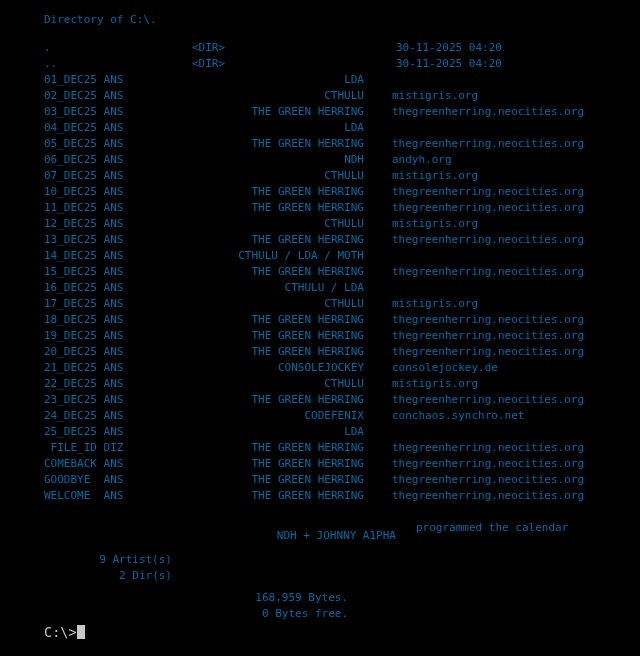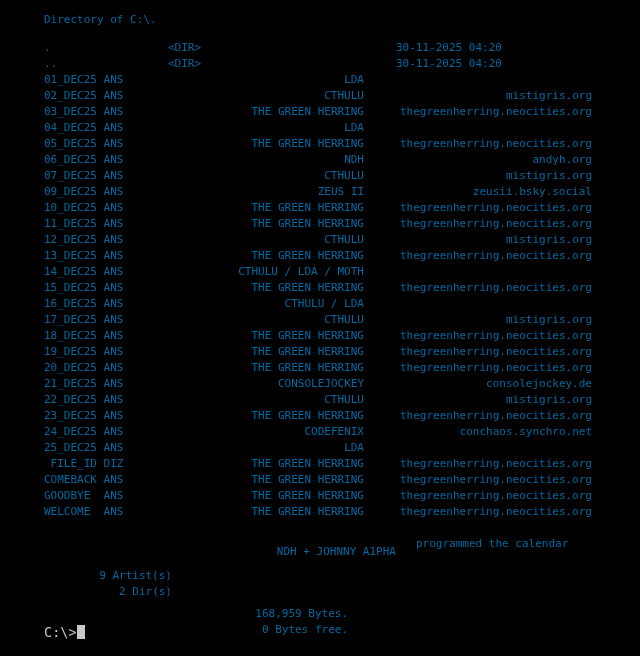--- a/index.html
+++ b/index.html
@@ -37,23 +37,23 @@
     position: absolute;
     top: 0;
     white-space: pre;
     font-family: "DejaVu Sans Mono", "Liberation Mono", monospace;
   }
   .hdr {
     padding-top: 12px;
   }
   
   .c-name   { left: 44px;  text-align: left; }
-  .c-dir    { left: 168px; text-align: left; }
+  .c-dir    { left: 192px; text-align: left; }
   .c-artist { left: 44px;  width: 320px; text-align: right; }
-  .c-link   { left: 370px; width: 222px; text-align: right; }
+  .c-link   { left: 392px; width: 222px; }
   .c-date   { left: 396px; text-align: left; }
 
   .credit-left  { left: 44px; width: 352px; text-align: right; margin-top: 8px; }
   .credit-right { left: 416px; text-align: left; }
 
   .sum-a { left: 20px;  width: 152px; text-align: right; }
   .sum-c { left: 196px; width: 152px; text-align: right; margin-top: 38px; }
 
   .prompt-line {
     position: absolute;
@@ -123,25 +123,20 @@
     <span class="cell c-name">06_DEC25 ANS</span>
     <span class="cell c-artist">NDH</span>
     <span class="cell c-link">andyh.org</span>
   </div>
   <div class="line">
     <span class="cell c-name">07_DEC25 ANS</span>
     <span class="cell c-artist">CTHULU</span>
     <span class="cell c-link">mistigris.org</span>
   </div>
   <div class="line">
-    <span class="cell c-name">09_DEC25 ANS</span>
-    <span class="cell c-artist">ZEUS II</span>
-    <span class="cell c-link">zeusii.bsky.social</span>
-  </div>
-  <div class="line">
     <span class="cell c-name">10_DEC25 ANS</span>
     <span class="cell c-artist">THE GREEN HERRING</span>
     <span class="cell c-link">thegreenherring.neocities.org</span>
   </div>
   <div class="line">
     <span class="cell c-name">11_DEC25 ANS</span>
     <span class="cell c-artist">THE GREEN HERRING</span>
     <span class="cell c-link">thegreenherring.neocities.org</span>
   </div>
   <div class="line">

